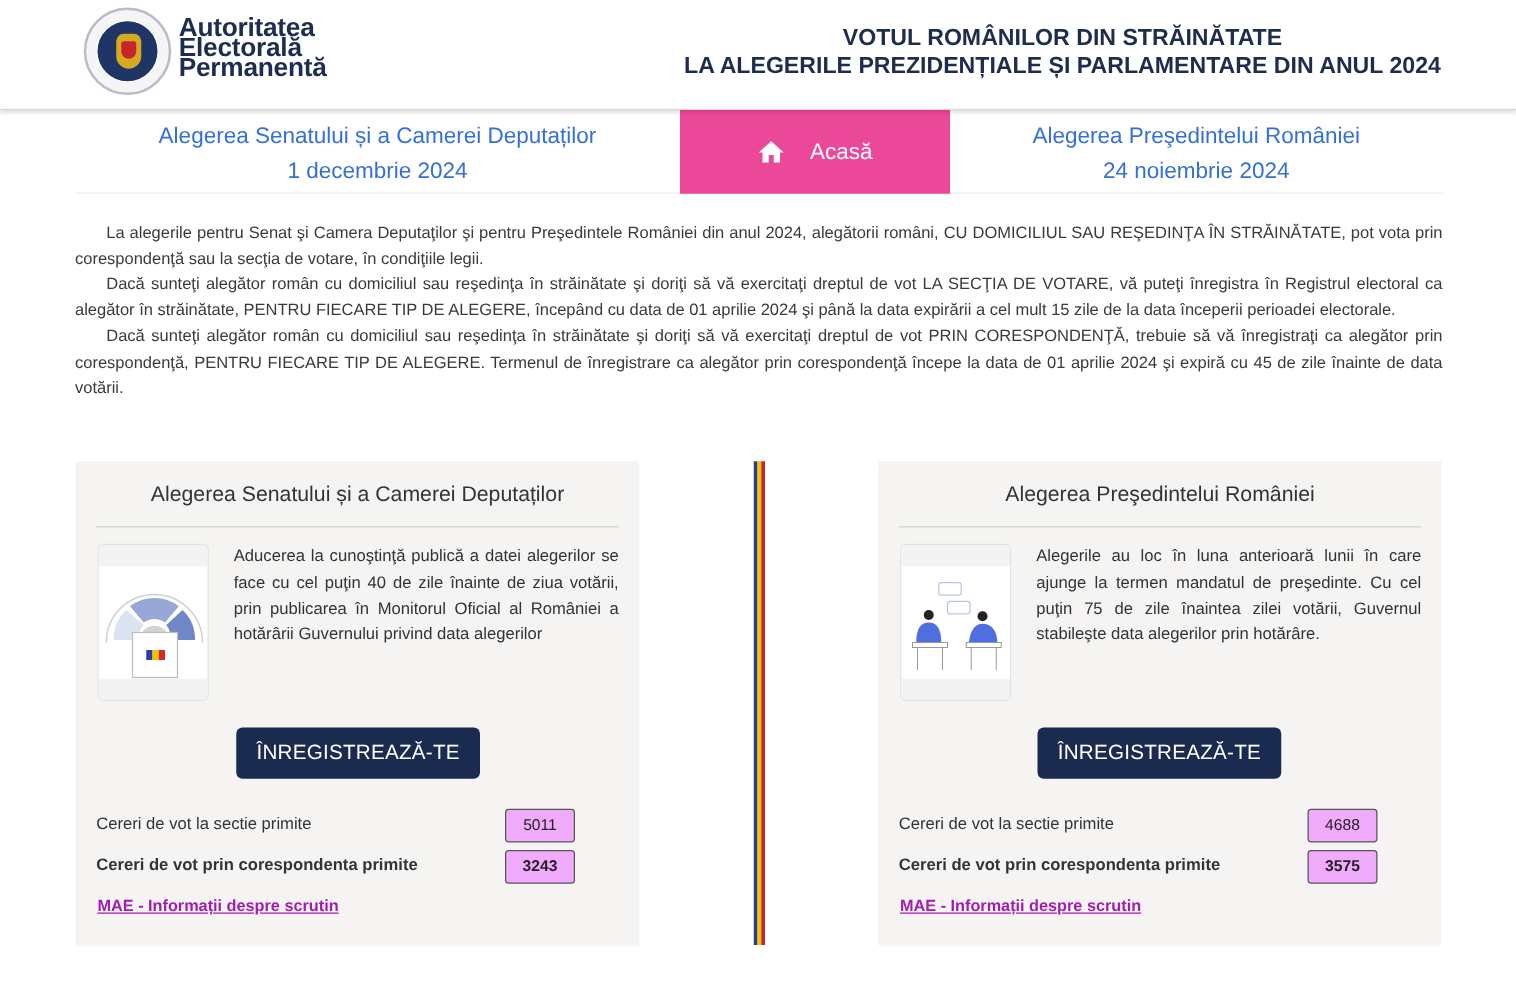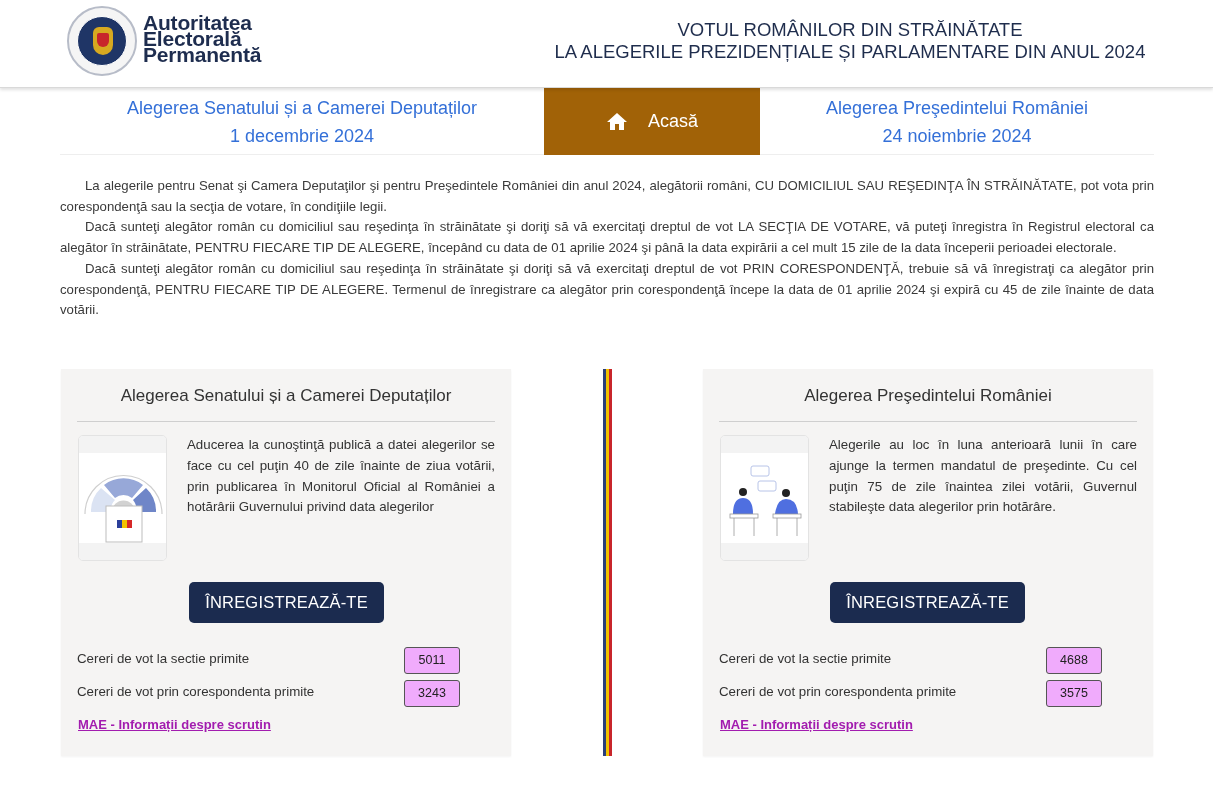--- a/index.html
+++ b/index.html
@@ -12,31 +12,31 @@
           background: #f5f5f5; border: 2px solid #b7bcc8; }
   .logo-inner { position: absolute; left: 8px; top: 8px; width: 50px; height: 50px; border-radius: 50%;
                 background: #1f3566; border: 1px solid #ffffff; }
   .logo-eagle { position: absolute; left: 15px; top: 10px; width: 20px; height: 28px; background: #d7a920;
                 border-radius: 6px 6px 10px 10px; }
   .logo-shield { position: absolute; left: 19px; top: 16px; width: 12px; height: 14px; background: #c8252b;
                  border-radius: 2px 2px 6px 6px; }
   .org-name { position: absolute; left: 143px; top: 15px; font-size: 21px; line-height: 16px; font-weight: bold;
               color: #1e2d4f; letter-spacing: -0.2px; }
   .org-name span { display: block; }
-  .site-title { position: absolute; left: 520px; top: 19px; width: 660px; text-align: center; font-weight: normal;
+  .site-title { position: absolute; left: 520px; top: 19px; width: 660px; text-align: center; font-weight: bold;
                 font-size: 18.5px; line-height: 22px; color: #1f2d4d; }
   .site-title span { display: block; }
 
   .nav { position: absolute; left: 60px; top: 88px; width: 1094px; height: 67px; border-bottom: 1px solid #eeeeee; }
   .nav-link { position: absolute; top: 0; height: 67px; text-align: center; color: #3470d8; font-size: 18px;
               line-height: 28px; padding-top: 6px; text-decoration: none; }
   .nav-link span { display: block; }
   .nav-left { left: 0; width: 484px; }
   .nav-right { left: 700px; width: 394px; }
-  .nav-home { position: absolute; left: 484px; top: 0; width: 216px; height: 67px; background: #a16207;
+  .nav-home { position: absolute; left: 484px; top: 0; width: 216px; height: 67px; background: #ec4899;
               color: #ffffff; display: flex; align-items: center; justify-content: center; font-size: 18px; }
   .nav-home svg { margin-right: 20px; }
 
   .intro { position: absolute; left: 60px; top: 176px; width: 1094px; font-size: 13.2px; line-height: 20.7px;
            color: #3a3a3a; text-align: justify; }
   .intro p { text-indent: 25px; }
 
   .card { position: absolute; top: 369px; width: 450px; height: 387px; background: #f5f4f3;
           box-shadow: 0 1px 2px rgba(0,0,0,0.05); }
   .card-left { left: 61px; }
@@ -54,21 +54,21 @@
   .card-left .register-btn { left: 128px; }
   .card-right .register-btn { left: 127px; }
   .stat-row { position: absolute; left: 16px; width: 420px; height: 27px; }
   .stat-label { position: absolute; left: 0; top: 4px; font-size: 13.3px; color: #333333; }
   .stat-value { position: absolute; width: 56px; height: 27px; border: 1px solid #555555; border-radius: 3px;
                 background: #f0abfc; text-align: center; font-size: 12.5px; line-height: 25px; color: #222222;
                 font-family: "Liberation Sans", sans-serif; }
   .card-left .stat-value { left: 327px; }
   .card-right .stat-value { left: 327px; }
   .stat-1 { top: 278px; }
-  .stat-2 { top: 311px; }
+  .stat-2 { top: 311px; font-weight: bold; }
   .mae-link { position: absolute; left: 17px; top: 348px; font-size: 13px; font-weight: bold; color: #a21caf;
               text-decoration: underline; }
 
   .flag-stripe { position: absolute; left: 603px; top: 369px; width: 9px; height: 387px; display: flex; }
   .flag-stripe div { flex: 1; }
 </style>
 </head>
 <body>
 
 <header class="header">

